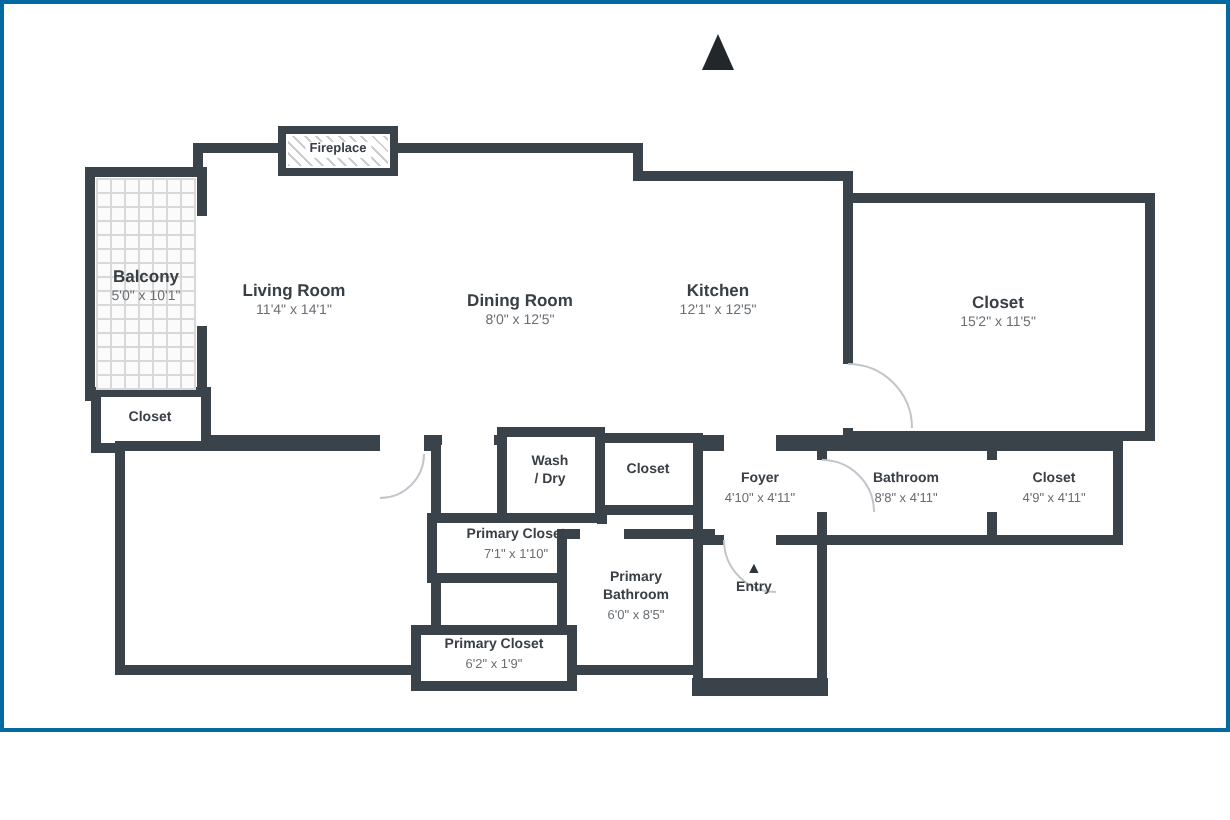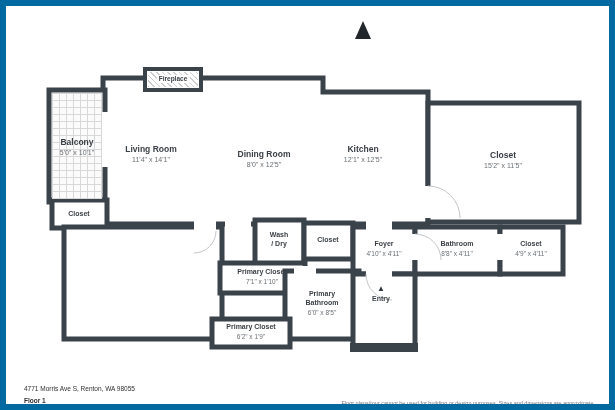--- a/index.html
+++ b/index.html
@@ -1,20 +1,20 @@
 <!DOCTYPE html>
 <html><head>
 <meta charset="utf-8">
 <style>
   * { margin:0; padding:0; box-sizing:border-box; }
   html,body { background:#ffffff; }
   body { font-family:"Liberation Sans", sans-serif; }
   .page {
-    position:relative; width:615px; height:410px;
-    background:#ffffff; overflow:hidden; border:6px solid #0369a1;
+    position:relative; width:615px; height:366px;
+    background:#ffffff; overflow:hidden; border:2px solid #0369a1;
   }
   .plan-svg { position:absolute; left:0; top:0; }
   .hatch-grid {
     position:absolute; left:46px; top:87px; width:50px; height:106px;
     background-color:#fbfbfb;
     background-image:
       repeating-linear-gradient(0deg,  #d8d8d8 0, #d8d8d8 1px, transparent 1px, transparent 7px),
       repeating-linear-gradient(90deg, #d8d8d8 0, #d8d8d8 1px, transparent 1px, transparent 7px);
   }
   .hatch-diag {

